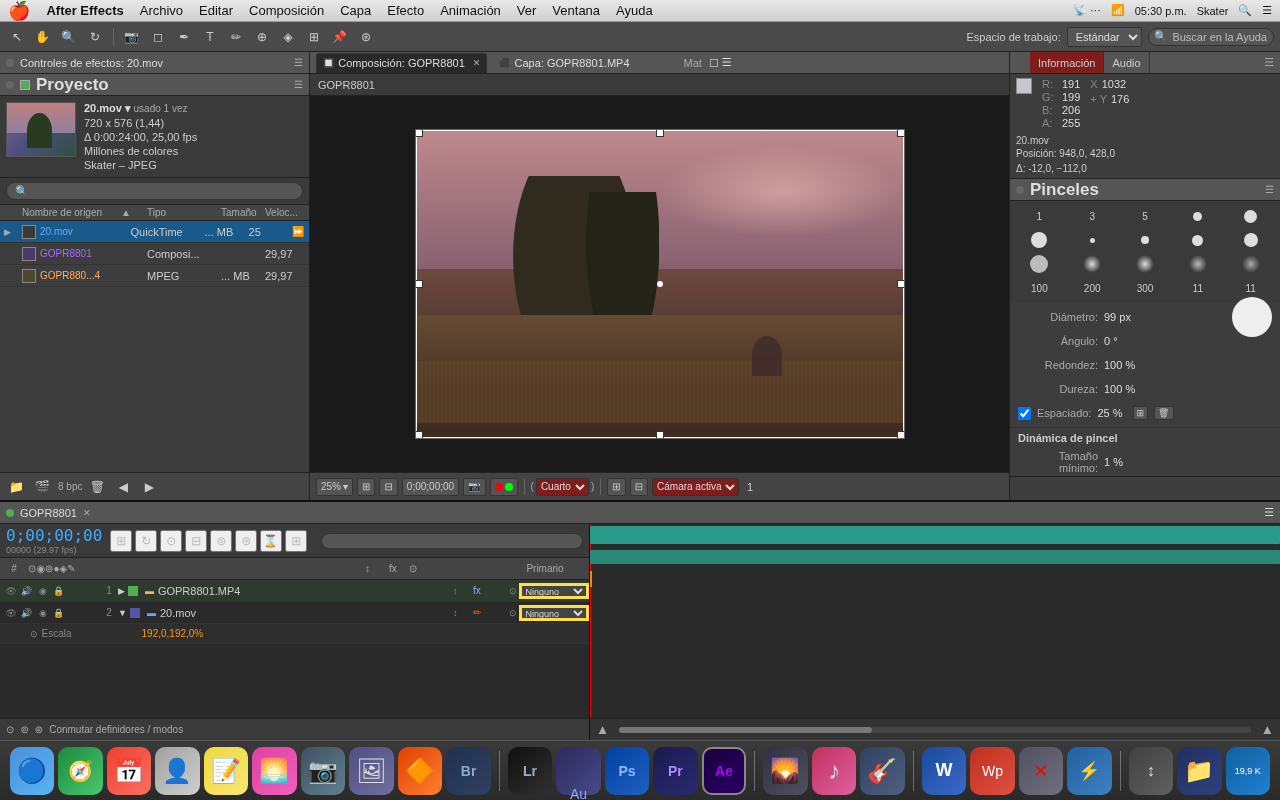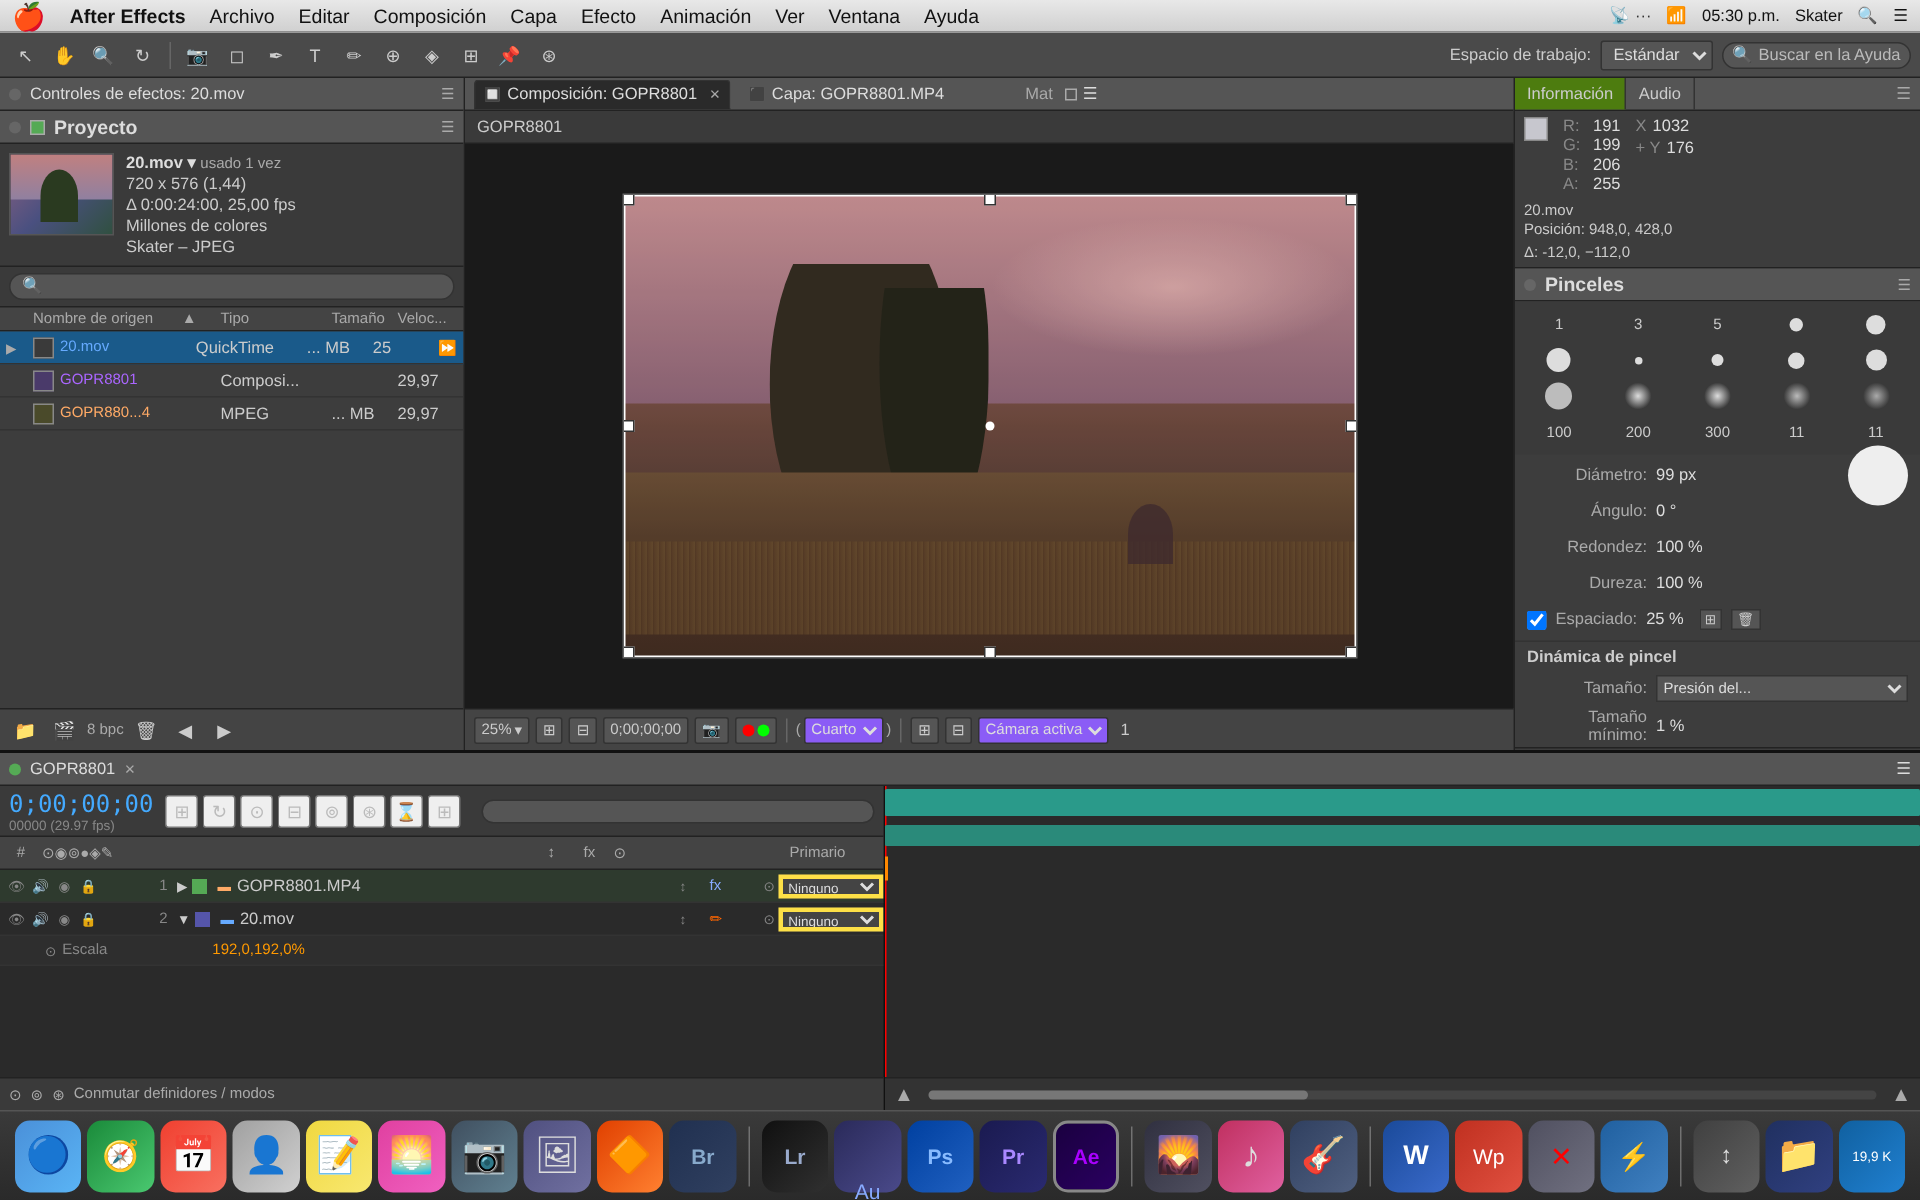--- a/index.html
+++ b/index.html
@@ -116,21 +116,21 @@
       height: 22px;
       background: #555;
       display: flex;
       align-items: center;
       padding: 0 6px;
       border-bottom: 1px solid #222;
       gap: 6px;
       font-size: 11px;
       color: #ddd;
     }
-    .panel-title { font-weight: bold; font-size: 13px; }
+    .panel-title { font-weight: bold; font-size: 17px; }
     .panel-menu-btn {
       margin-left: auto;
       color: #aaa;
       cursor: pointer;
       font-size: 10px;
     }
     .panel-color-box {
       width: 10px; height: 10px;
       border: 1px solid #aaa;
     }
@@ -382,21 +382,21 @@
       border: 1px solid #333;
       color: #ccc;
       font-size: 10px;
       padding: 1px 4px;
       border-radius: 2px;
       cursor: pointer;
       height: 18px;
       display: flex; align-items: center; gap: 2px;
     }
     .comp-footer-select {
-      background: #8b5cf6;
+      background: #7f1d1d;
       border: 1px solid #333;
       color: #ddd;
       font-size: 10px;
       height: 18px;
       border-radius: 2px;
     }
     .comp-footer-sep { width: 1px; height: 16px; background: #666; margin: 0 2px; }
 
     
     #right-panel {
@@ -484,21 +484,21 @@
     }
     .info-tab {
       padding: 0 8px;
       height: 100%;
       display: flex; align-items: center;
       font-size: 11px;
       color: #ccc;
       cursor: pointer;
       border-right: 1px solid #333;
     }
-    .info-tab.active { background: #4d7c0f; }
+    .info-tab.active { background: #7f1d1d; margin-left: 20px; }
     #info-content {
       display: flex;
       padding: 4px 6px;
       gap: 10px;
       font-size: 11px;
     }
     .info-color-box { width: 16px; height: 16px; background: #c7c7ce; border: 1px solid #888; }
     .info-rgba { display: flex; flex-direction: column; gap: 1px; }
     .info-rgba-row { display: flex; gap: 4px; }
     .info-rgba-label { color: #888; width: 16px; }
@@ -1111,26 +1111,20 @@
             <input type="checkbox" checked="" style="">
             <span class="brush-label" style="width:auto;">Espaciado:</span>
             <span class="brush-value">25 %</span>
             <button style="margin-left:4px;background:#555;border:1px solid #333;color:#ccc;font-size:9px;padding:1px 3px;cursor:pointer;">⊞</button>
             <button style="background:#555;border:1px solid #333;color:#ccc;font-size:9px;padding:1px 3px;cursor:pointer;">🗑</button>
           </div>
         </div>
 
         <div class="brush-dynamics">Dinámica de pincel</div>
         <div class="dynamics-row">
-          <span class="dynamics-label">Tamaño:</span>
-          <select class="dynamics-select">
-            <option>Presión del...</option>
-          </select>
-        </div>
-        <div class="dynamics-row">
           <span class="dynamics-label">Tamaño mínimo:</span>
           <span style="color:#ddd;font-size:11px;">1 %</span>
         </div>
 
       </div>
 
       <div id="effects-presets">
 
         <div id="effects-list">
           

